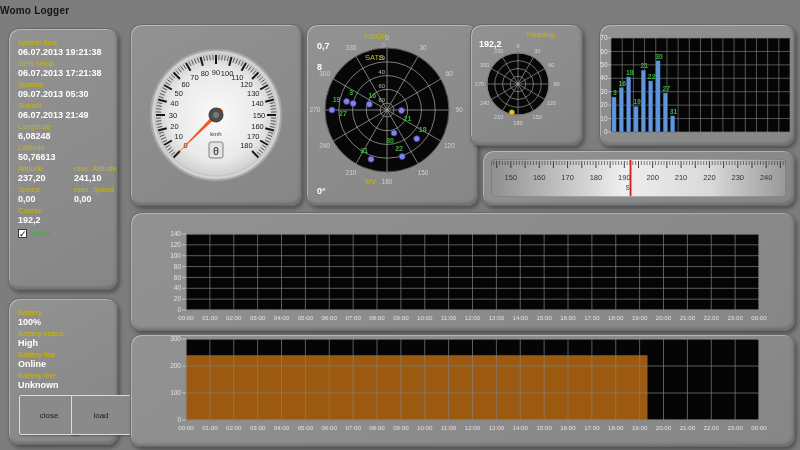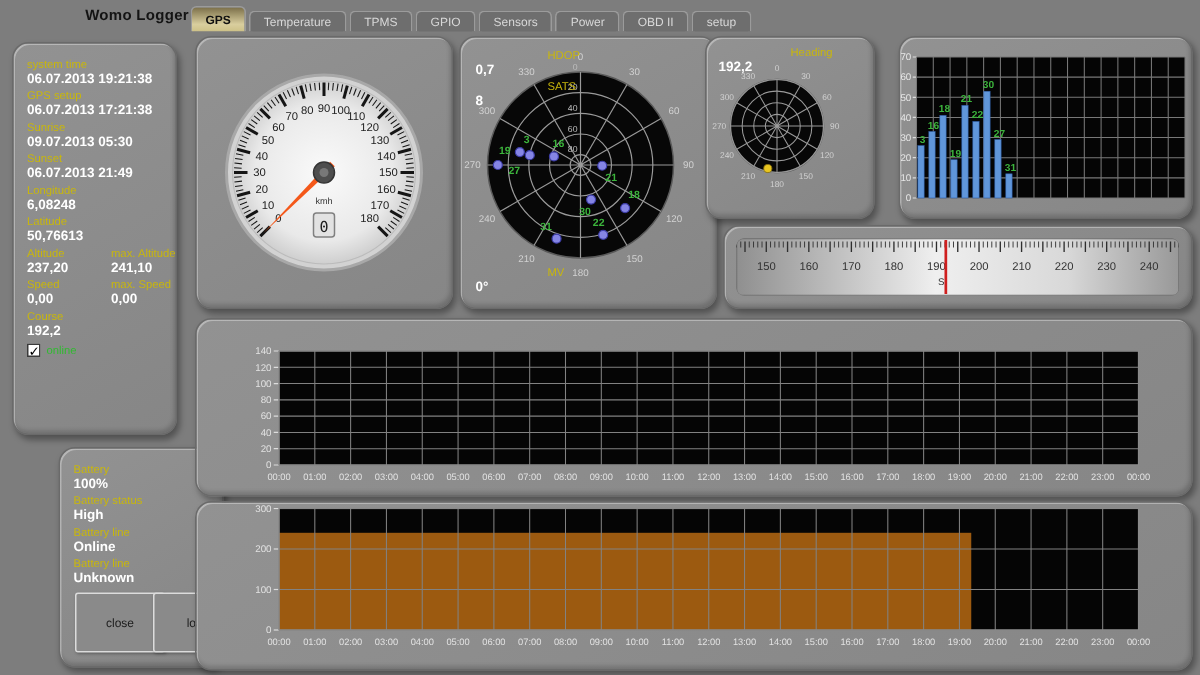--- a/index.html
+++ b/index.html
@@ -1,28 +1,28 @@
 <!DOCTYPE html>
 <html><head>
 <meta charset="utf-8">
 <style>
   * { margin:0; padding:0; box-sizing:border-box; }
   html,body { width:800px; height:450px; overflow:hidden; }
   body { background:#7d7d7d; font-family:"Liberation Sans", sans-serif; position:relative; }
   #app { position:absolute; inset:0; }
 
-  #title { position:absolute; left:0; top:5px; width:126px; text-align:right;
+  #title { position:absolute; left:0; top:5px; width:126px; text-align:left;
            font-size:10px; font-weight:bold; color:#141414; letter-spacing:.2px; }
 
   
   .panel { position:absolute; background:linear-gradient(150deg,#929292,#868686);
            border:1px solid #6a6a6a; border-radius:11px;
            box-shadow: inset 1px 1px 0 rgba(255,255,255,.35), inset -1px -2px 3px rgba(0,0,0,.18), 2px 3px 4px rgba(0,0,0,.35); }
   #info-panel    { left:8px;   top:28px;  width:110px; height:262px; padding:9px 0 0 9px; }
-  #battery-panel { left:8px;   top:298px; width:110px; height:147px; padding:9px 0 0 9px;margin-left:31px; }
+  #battery-panel { left:8px;   top:298px; width:110px; height:147px; padding:9px 0 0 9px; }
   #speedo-panel  { left:130px; top:24px;  width:172px; height:182px; }
   #sky-panel     { left:306px; top:24px;  width:172px; height:182px; }
   #heading-panel { left:470px; top:24px;  width:113px; height:122px; }
   #bars-panel    { left:599px; top:24px;  width:196px; height:122px; }
   #ruler-panel   { left:482px; top:150px; width:313px; height:56px;  padding:8px; }
   #chart1-panel  { left:130px; top:212px; width:665px; height:119px; }
   #chart2-panel  { left:130px; top:334px; width:665px; height:113px; }
   .panel svg { position:absolute; left:0; top:0; }
   #ruler-svg { position:relative; border-radius:5px; box-shadow: inset 0 1px 3px rgba(0,0,0,.5); }
 
@@ -50,30 +50,20 @@
 
   
   .ov { position:absolute; z-index:2; }
   .ov .flabel { font-size:7.5px;margin-left:48px; } .ov .fvalue { font-size:9px; }
 </style>
 </head>
 <body>
 
 <div id="app">
   <div id="title">Womo Logger</div>
-  <div id="tabbar">
-      <div class="tab active">GPS</div>
-      <div class="tab">Temperature</div>
-      <div class="tab">TPMS</div>
-      <div class="tab">GPIO</div>
-      <div class="tab">Sensors</div>
-      <div class="tab">Power</div>
-      <div class="tab">OBD II</div>
-      <div class="tab">setup</div>
-    </div>
 
   <div class="panel" id="info-panel">
     <div id="info-fields">
         <div class="flabel">system time</div>
         <div class="fvalue">06.07.2013 19:21:38</div>
         <div class="flabel">GPS setup</div>
         <div class="fvalue">06.07.2013 17:21:38</div>
         <div class="flabel">Sunrise</div>
         <div class="fvalue">09.07.2013 05:30</div>
         <div class="flabel">Sunset</div>

